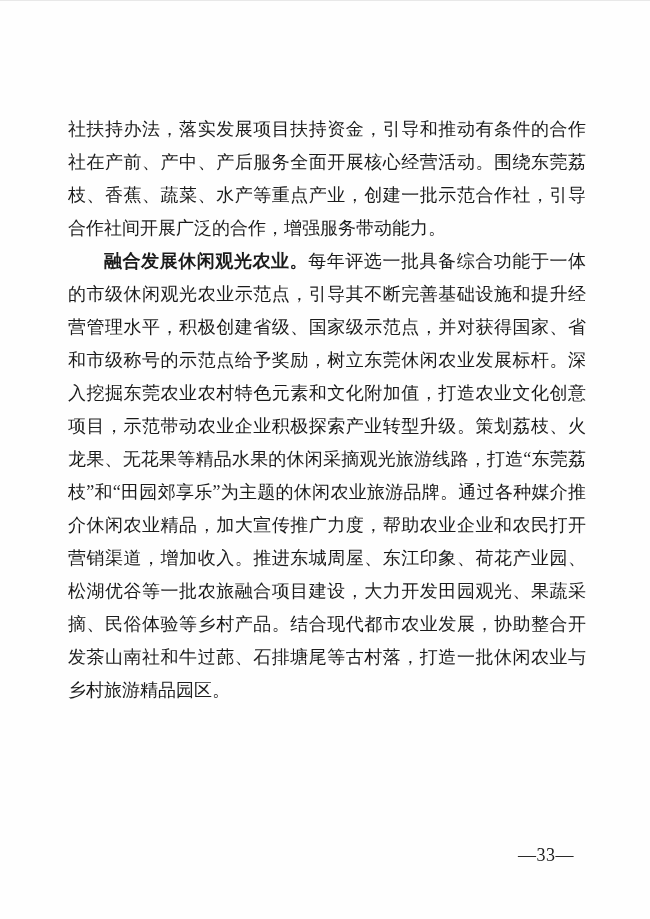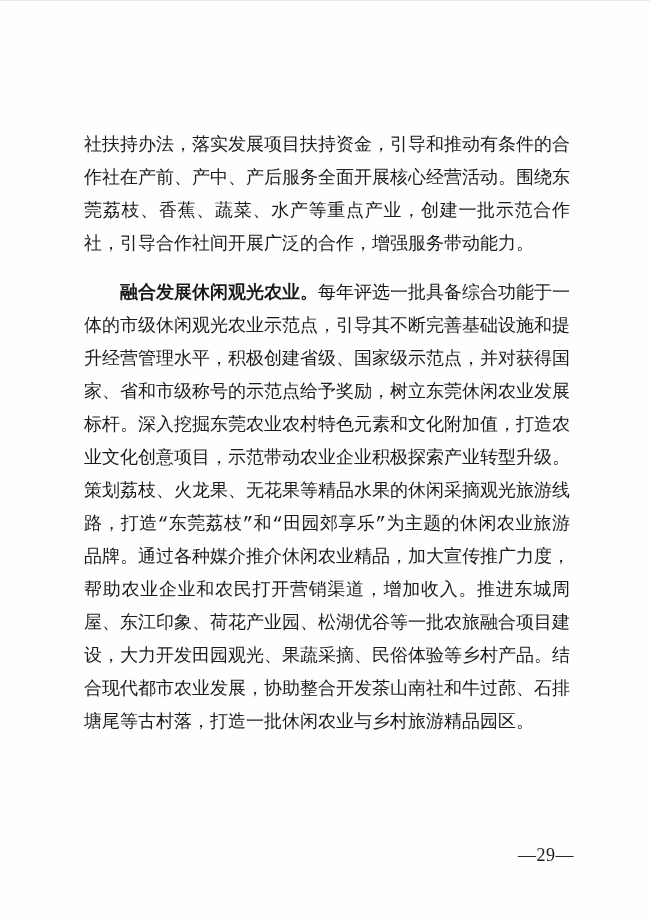--- a/index.html
+++ b/index.html
@@ -26,23 +26,22 @@
     position: absolute;
     left: 68px;
     top: 112px;
     width: 518px;
     font-size: 18px;
     line-height: 33px;
     text-align: justify;
     text-justify: inter-ideograph;
   }
   .para {
-    margin: 16px;
+    margin: 0;
     padding: 0;
-    font-family: Liberation Mono, monospace;
   }
   .para.indented {
     text-indent: 36px;
   }
   .lead {
     font-weight: 700;
   }
   .page-number {
     position: absolute;
     top: 843px;
@@ -54,14 +53,14 @@
   }
 </style>
 </head>
 <body>
 
 <div class="page">
   <div class="text-block">
     <p class="para"><span>社扶持办法，落实发展项目扶持资金，引导和推动有条件的合作社在产前、产中、产后服务全面开展核心经营活动。围绕东莞荔枝、香蕉、蔬菜、水产等重点产业，创建一批示范合作社，引导合作社间开展广泛的合作，增强服务带动能力。</span></p>
     <p class="para indented"><span class="lead">融合发展休闲观光农业。</span><span>每年评选一批具备综合功能于一体的市级休闲观光农业示范点，引导其不断完善基础设施和提升经营管理水平，积极创建省级、国家级示范点，并对获得国家、省和市级称号的示范点给予奖励，树立东莞休闲农业发展标杆。深入挖掘东莞农业农村特色元素和文化附加值，打造农业文化创意项目，示范带动农业企业积极探索产业转型升级。策划荔枝、火龙果、无花果等精品水果的休闲采摘观光旅游线路，打造“东莞荔枝”和“田园郊享乐”为主题的休闲农业旅游品牌。通过各种媒介推介休闲农业精品，加大宣传推广力度，帮助农业企业和农民打开营销渠道，增加收入。推进东城周屋、东江印象、荷花产业园、松湖优谷等一批农旅融合项目建设，大力开发田园观光、果蔬采摘、民俗体验等乡村产品。结合现代都市农业发展，协助整合开发茶山南社和牛过蓢、石排塘尾等古村落，打造一批休闲农业与乡村旅游精品园区。</span></p>
   </div>
-  <div class="page-number">—29—</div>
+  <div class="page-number">—33—</div>
 </div>
 
 </body></html>

